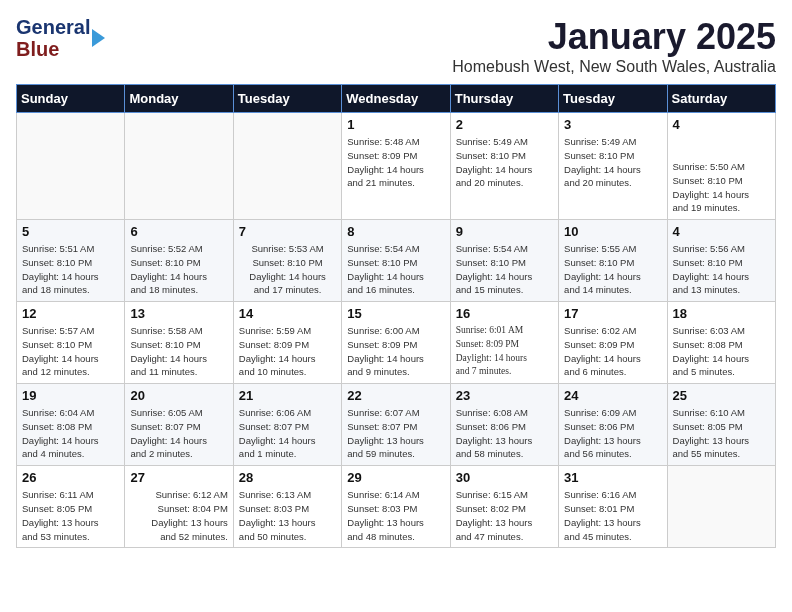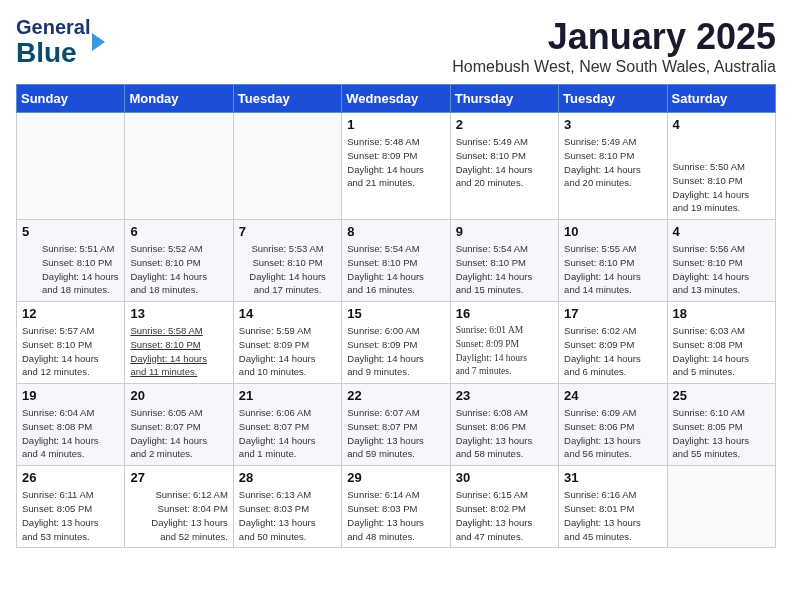--- a/index.html
+++ b/index.html
@@ -27,21 +27,21 @@
     .location-title {
       font-size: 16px;
       color: #333;
     }
     table {
       width: 100%;
       border-collapse: collapse;
       table-layout: fixed;
     }
     thead th {
-      background-color: #1d4ed8;
+      background-color: #0f172a;
       color: #fff;
       font-size: 13px;
       font-weight: bold;
       padding: 6px 4px;
       text-align: left;
       border: 1px solid #5a8fd6;
     }
     tbody td {
       border: 1px solid #ccc;
       vertical-align: top;
@@ -70,23 +70,23 @@
     .logo-wrap {
       display: flex;
       align-items: center;
     }
     .general-text {
       font-size: 20px;
       font-weight: bold;
       color: #1a3570;
     }
     .blue-text {
-      font-size: 28px;
-      font-weight: bold;
-      color: #0c4a6e;
+      font-size: 20px;
+      font-weight: bold;
+      color: #7f1d1d;
     }
     .arrow-right {
       display: inline-block;
       width: 0; height: 0;
       border-top: 9px solid transparent;
       border-bottom: 9px solid transparent;
       border-left: 13px solid #3a9ad9;
       margin-left: 2px;
       vertical-align: middle;
     }
@@ -152,21 +152,21 @@
           <span class="day-number">4</span>
           <div class="day-info" style="white-space: pre-line; margin-top: 28px;">Sunrise: 5:50 AM
 Sunset: 8:10 PM
 Daylight: 14 hours
 and 19 minutes.</div>
         </td>
       </tr>
       <tr>
         <td>
           <span class="day-number">5</span>
-          <div class="day-info" style="white-space: pre-line; margin-left: 20px;">Sunrise: 5:51 AM
+          <div class="day-info" style="white-space: pre-line;">Sunrise: 5:51 AM
 Sunset: 8:10 PM
 Daylight: 14 hours
 and 18 minutes.</div>
         </td>
         <td>
           <span class="day-number">6</span>
           <div class="day-info" style="white-space: pre-line;">Sunrise: 5:52 AM
 Sunset: 8:10 PM
 Daylight: 14 hours
 and 18 minutes.</div>
@@ -210,21 +210,21 @@
       <tr>
         <td>
           <span class="day-number">12</span>
           <div class="day-info" style="white-space: pre-line;">Sunrise: 5:57 AM
 Sunset: 8:10 PM
 Daylight: 14 hours
 and 12 minutes.</div>
         </td>
         <td>
           <span class="day-number">13</span>
-          <div class="day-info" style="white-space: pre-line; text-decoration: underline;">Sunrise: 5:58 AM
+          <div class="day-info" style="white-space: pre-line;">Sunrise: 5:58 AM
 Sunset: 8:10 PM
 Daylight: 14 hours
 and 11 minutes.</div>
         </td>
         <td>
           <span class="day-number">14</span>
           <div class="day-info" style="white-space: pre-line;">Sunrise: 5:59 AM
 Sunset: 8:09 PM
 Daylight: 14 hours
 and 10 minutes.</div>

